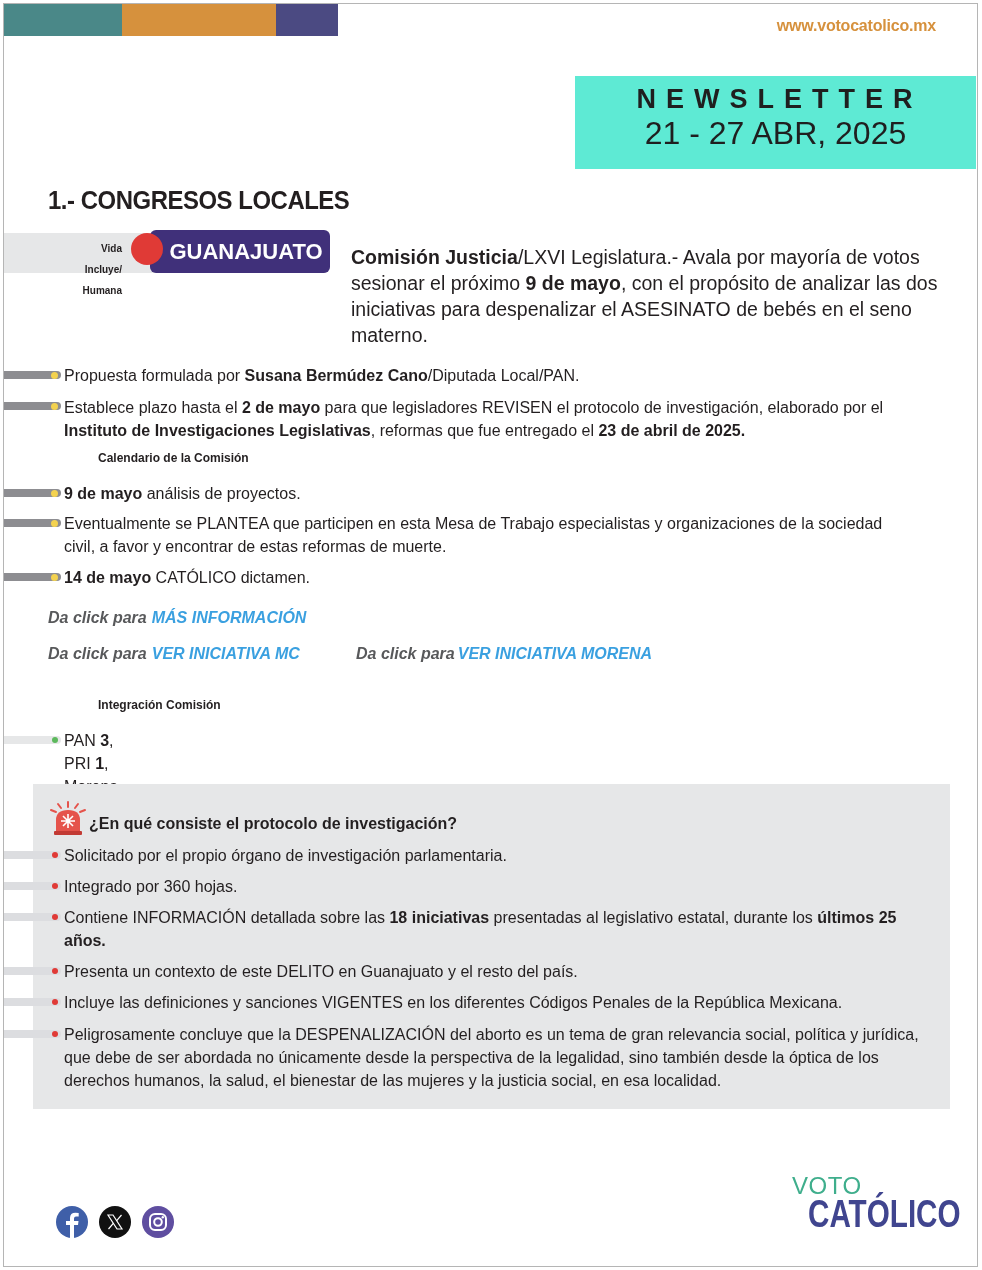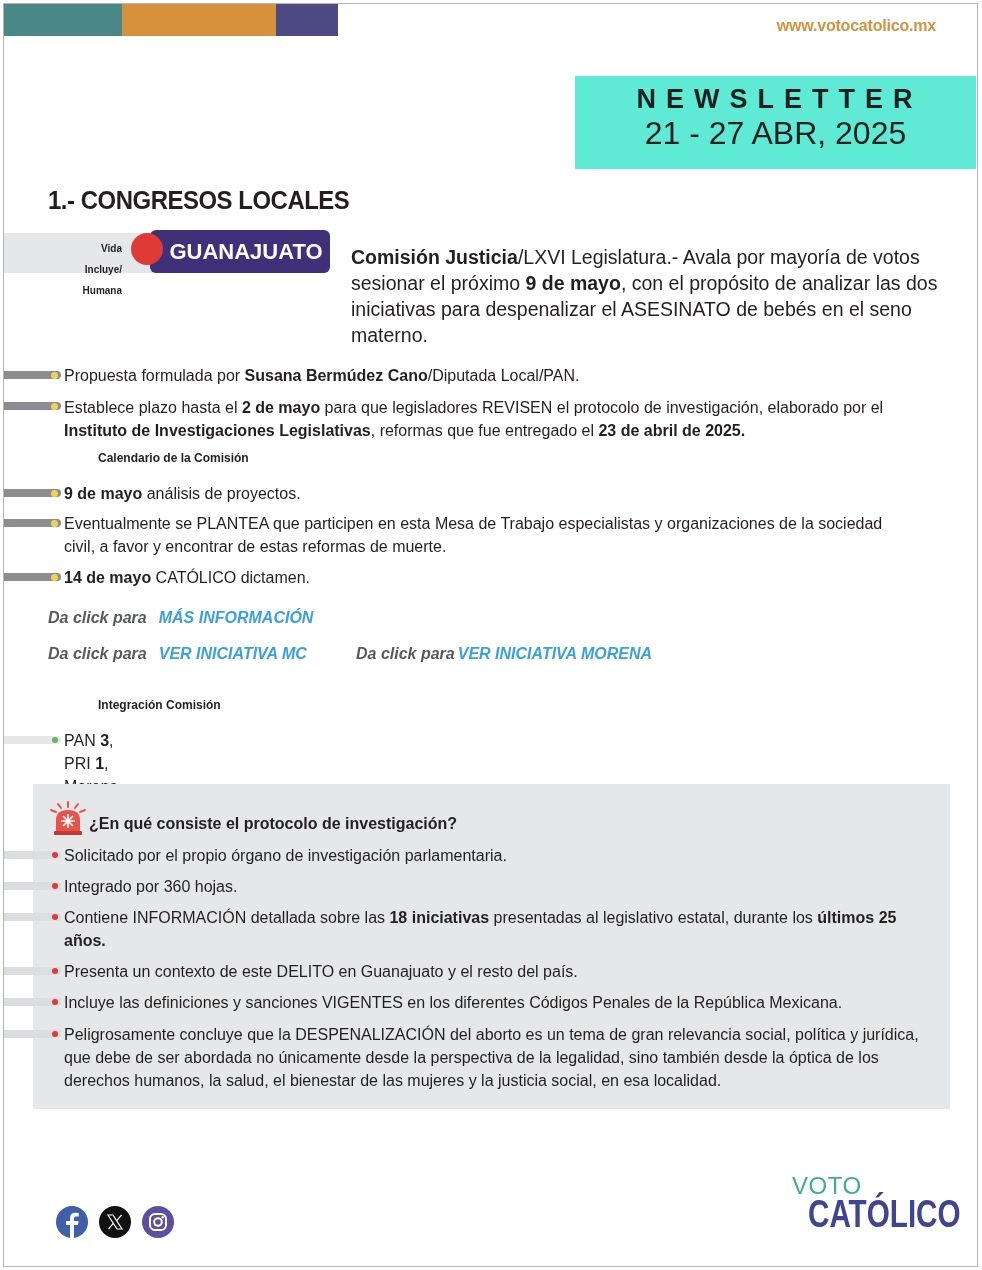--- a/index.html
+++ b/index.html
@@ -24,21 +24,21 @@
                 color: #fff; font-weight: bold; font-size: 22px; display: flex; align-items: center; justify-content: center; padding-left: 12px; box-sizing: border-box; }
   .red-dot { position: absolute; left: 131px; top: 233px; width: 32px; height: 32px; border-radius: 50%; background: #e03a36; }
   .lead { position: absolute; left: 351px; top: 244px; width: 590px; font-size: 19.5px; line-height: 26px; color: #231f20; }
   .bullet { position: absolute; left: 0; font-size: 16px; line-height: 23px; color: #231f20; }
   .bar { position: absolute; left: 4px; height: 8px; background: #8d8d91; border-radius: 0 5px 5px 0; }
   .bar .dot { position: absolute; right: 3px; top: 1px; width: 7px; height: 7px; border-radius: 50%; background: #f3d24f; margin-top: -0.5px; }
   .btext { position: absolute; left: 64px; }
   .sub-h { position: absolute; left: 52px; font-size: 12px; font-weight: bold; margin-left: 46px; }
   .link-row { position: absolute; font-size: 16px; font-style: italic; font-weight: bold; }
   .link-pre { color: #58595b; }
-  .link { color: #3aa0e0; margin-left: 12px; cursor: pointer; }
+  .link { color: #3aa0e0; margin-left: 5px; cursor: pointer; }
   .lightbar { position: absolute; left: 4px; height: 8px; background: #e6e7e8; border-radius: 0 5px 5px 0; }
   .lightbar .gdot { position: absolute; right: 3px; top: 1px; width: 6px; height: 6px; border-radius: 50%; background: #5cb85c; }
   .lightbar .rdot { position: absolute; right: 3px; top: 1px; width: 6px; height: 6px; border-radius: 50%; background: #e03a36; }
   .info-box { position: absolute; left: 33px; top: 784px; width: 917px; height: 325px; background: #e6e7e8; }
   .siren { position: absolute; left: 48px; top: 800px; width: 40px; height: 36px; }
   .box-title { position: absolute; left: 89px; top: 815px; font-size: 16px; font-weight: bold; }
   .social { position: absolute; top: 1206px; width: 32px; height: 32px; border-radius: 50%; display: flex; align-items: center; justify-content: center; }
   .fb { left: 56px; background: #3f5fa8; }
   .xx { left: 99px; background: #111; }
   .ig { left: 142px; background: #5f4ea0; }

